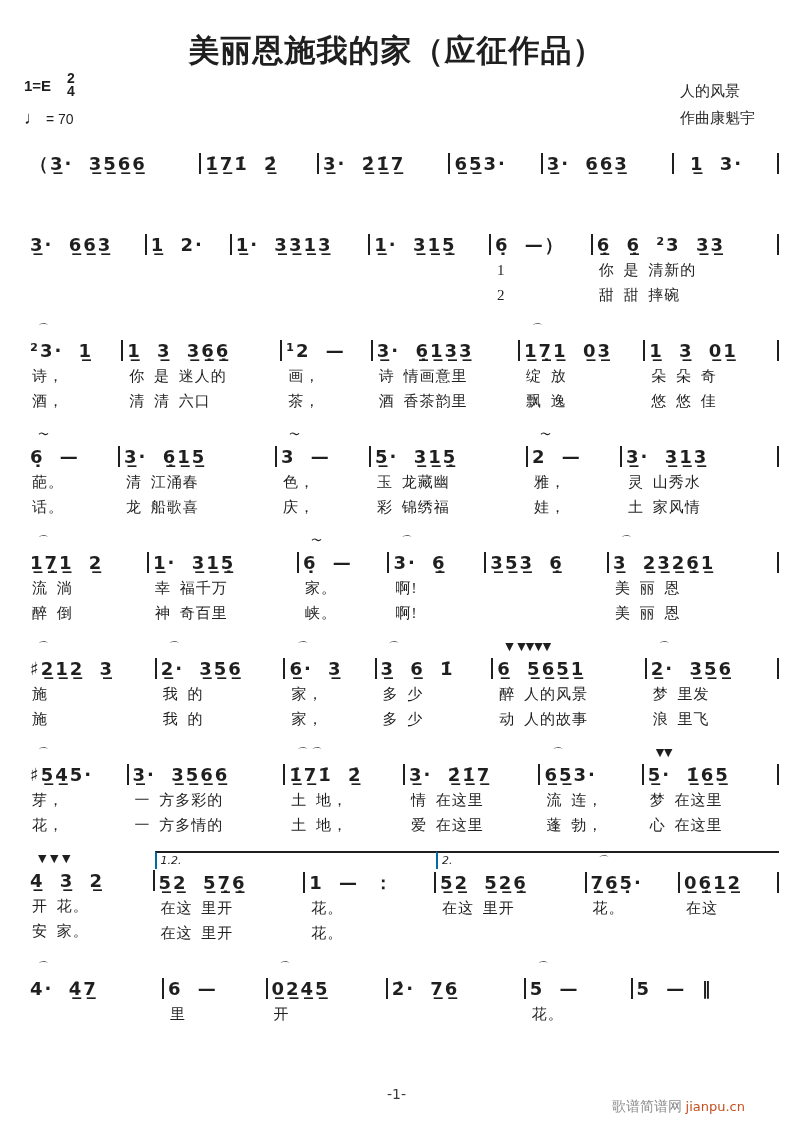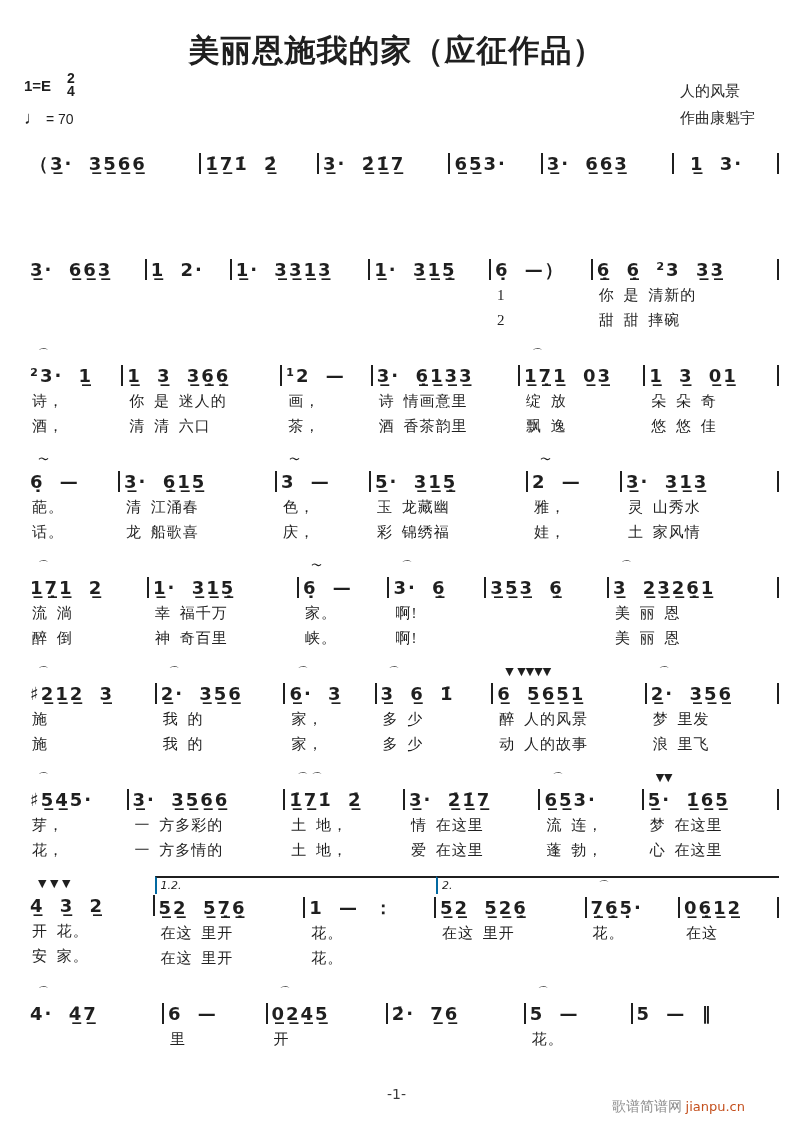--- a/index.html
+++ b/index.html
@@ -9,21 +9,21 @@
          font-size:31px;font-weight:bold;letter-spacing:1px;}
   .credits{position:absolute;top:78px;right:38px;font-size:15px;line-height:27px;color:#2a2a2a;}
   .keyblock{position:absolute;top:72px;left:24px;font-family:Liberation Sans, sans-serif;}
   .keyrow{display:flex;align-items:center;font-weight:bold;font-size:15px;}
   .meter{display:inline-flex;flex-direction:column;align-items:center;margin-left:16px;
          font-size:14px;line-height:13px;font-weight:bold;}
   .temporow{margin-top:10px;font-size:14px;}
   .temponote{font-size:18px;}
   .score{position:absolute;top:150px;left:26px;right:14px;}
   .system{display:flex;margin-bottom:13px;}
-  .system:first-child{margin-bottom:79px;}
+  .system:first-child{margin-bottom:54px;}
   .m{position:relative;}
   .o{height:16px;line-height:16px;font-size:11px;padding:0 6px 0 12px;
      font-family:"DejaVu Sans",sans-serif;white-space:pre;overflow:hidden;}
   .m.volta .o{border-top:2px solid #1f1f1f;border-left:2px solid #0369a1;padding-left:4px;
               font-style:italic;}
   .m.vc .o{border-top:2px solid #1f1f1f;}
   .n{position:relative;font-family:"DejaVu Sans",sans-serif;font-weight:bold;font-size:18px;
      line-height:27px;white-space:pre;letter-spacing:2px;word-spacing:7px;padding:0 8px 0 4px;}
   .n::after{content:"";position:absolute;right:0;top:3px;bottom:3px;width:2px;background:#1f1f1f;}
   .m.no-bar .n::after{display:none;}

